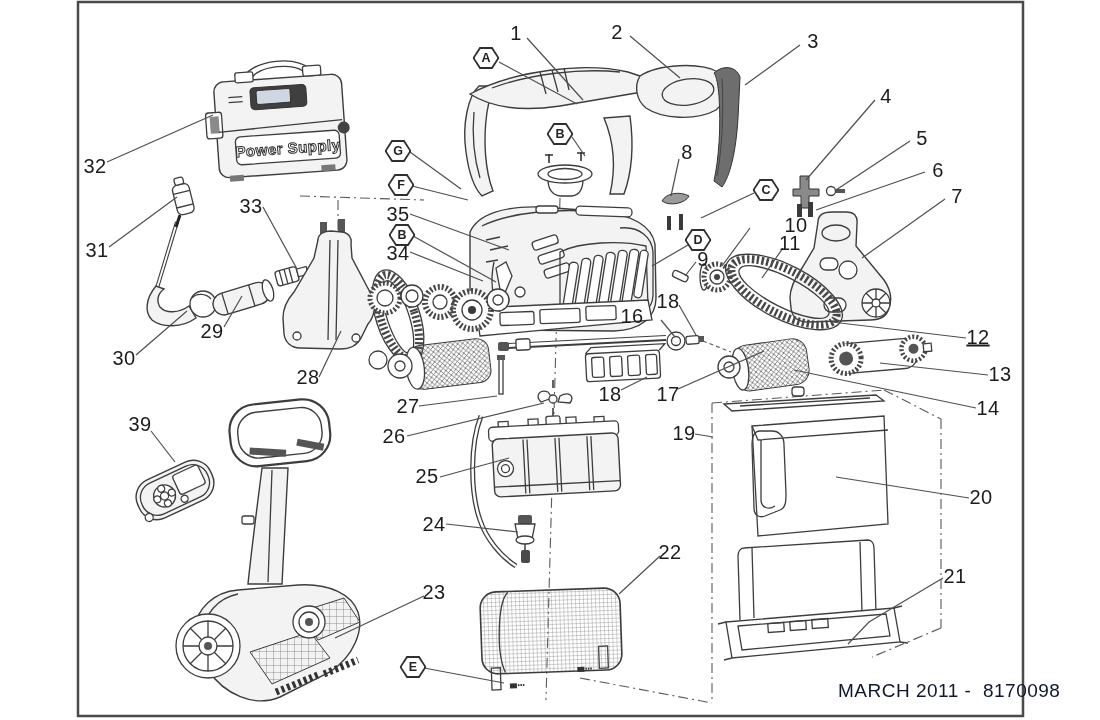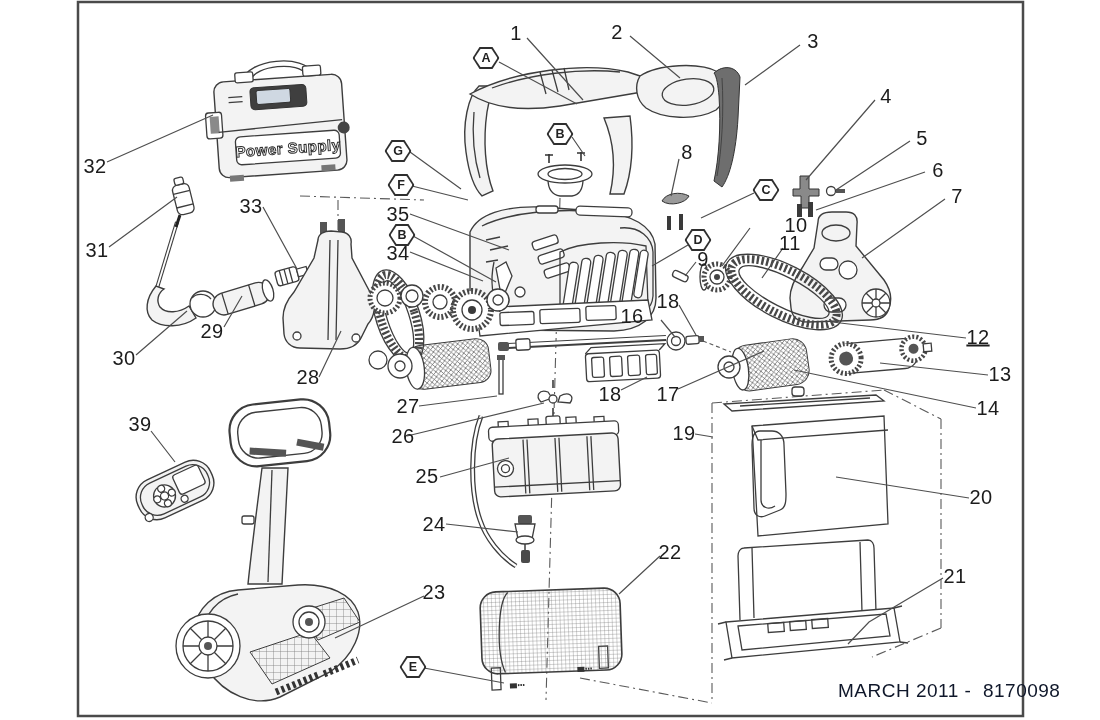--- a/index.html
+++ b/index.html
@@ -385,21 +385,21 @@
       <div class="callout num" style="left: 632px; top: 316px;">16</div>
       <div class="callout num" style="left: 668px; top: 394px;">17</div>
       <div class="callout num" style="left: 610px; top: 394px; text-align: right;">18</div>
       <div class="callout num" style="left: 684px; top: 433px;">19</div>
       <div class="callout num" style="left: 981px; top: 497px;">20</div>
       <div class="callout num" style="left: 955px; top: 576px; text-align: center;">21</div>
       <div class="callout num" style="left: 670px; top: 552px;">22</div>
       <div class="callout num" style="left: 434px; top: 592px;">23</div>
       <div class="callout num" style="left: 434px; top: 524px;">24</div>
       <div class="callout num" style="left: 427px; top: 476px;">25</div>
-      <div class="callout num" style="left: 394px; top: 436px; margin-left: 9px;">26</div>
+      <div class="callout num" style="left: 394px; top: 436px;">26</div>
       <div class="callout num" style="left: 408px; top: 406px;">27</div>
       <div class="callout num" style="left: 308px; top: 377px;">28</div>
       <div class="callout num" style="left: 212px; top: 331px;">29</div>
       <div class="callout num" style="left: 124px; top: 358px;">30</div>
       <div class="callout num" style="left: 97px; top: 250px;">31</div>
       <div class="callout num" style="left: 95px; top: 166px;">32</div>
       <div class="callout num" style="left: 251px; top: 206px;">33</div>
       <div class="callout num" style="left: 398px; top: 253px;">34</div>
       <div class="callout num" style="left: 398px; top: 214px;">35</div>
       <div class="callout num" style="left: 140px; top: 424px;">39</div>

